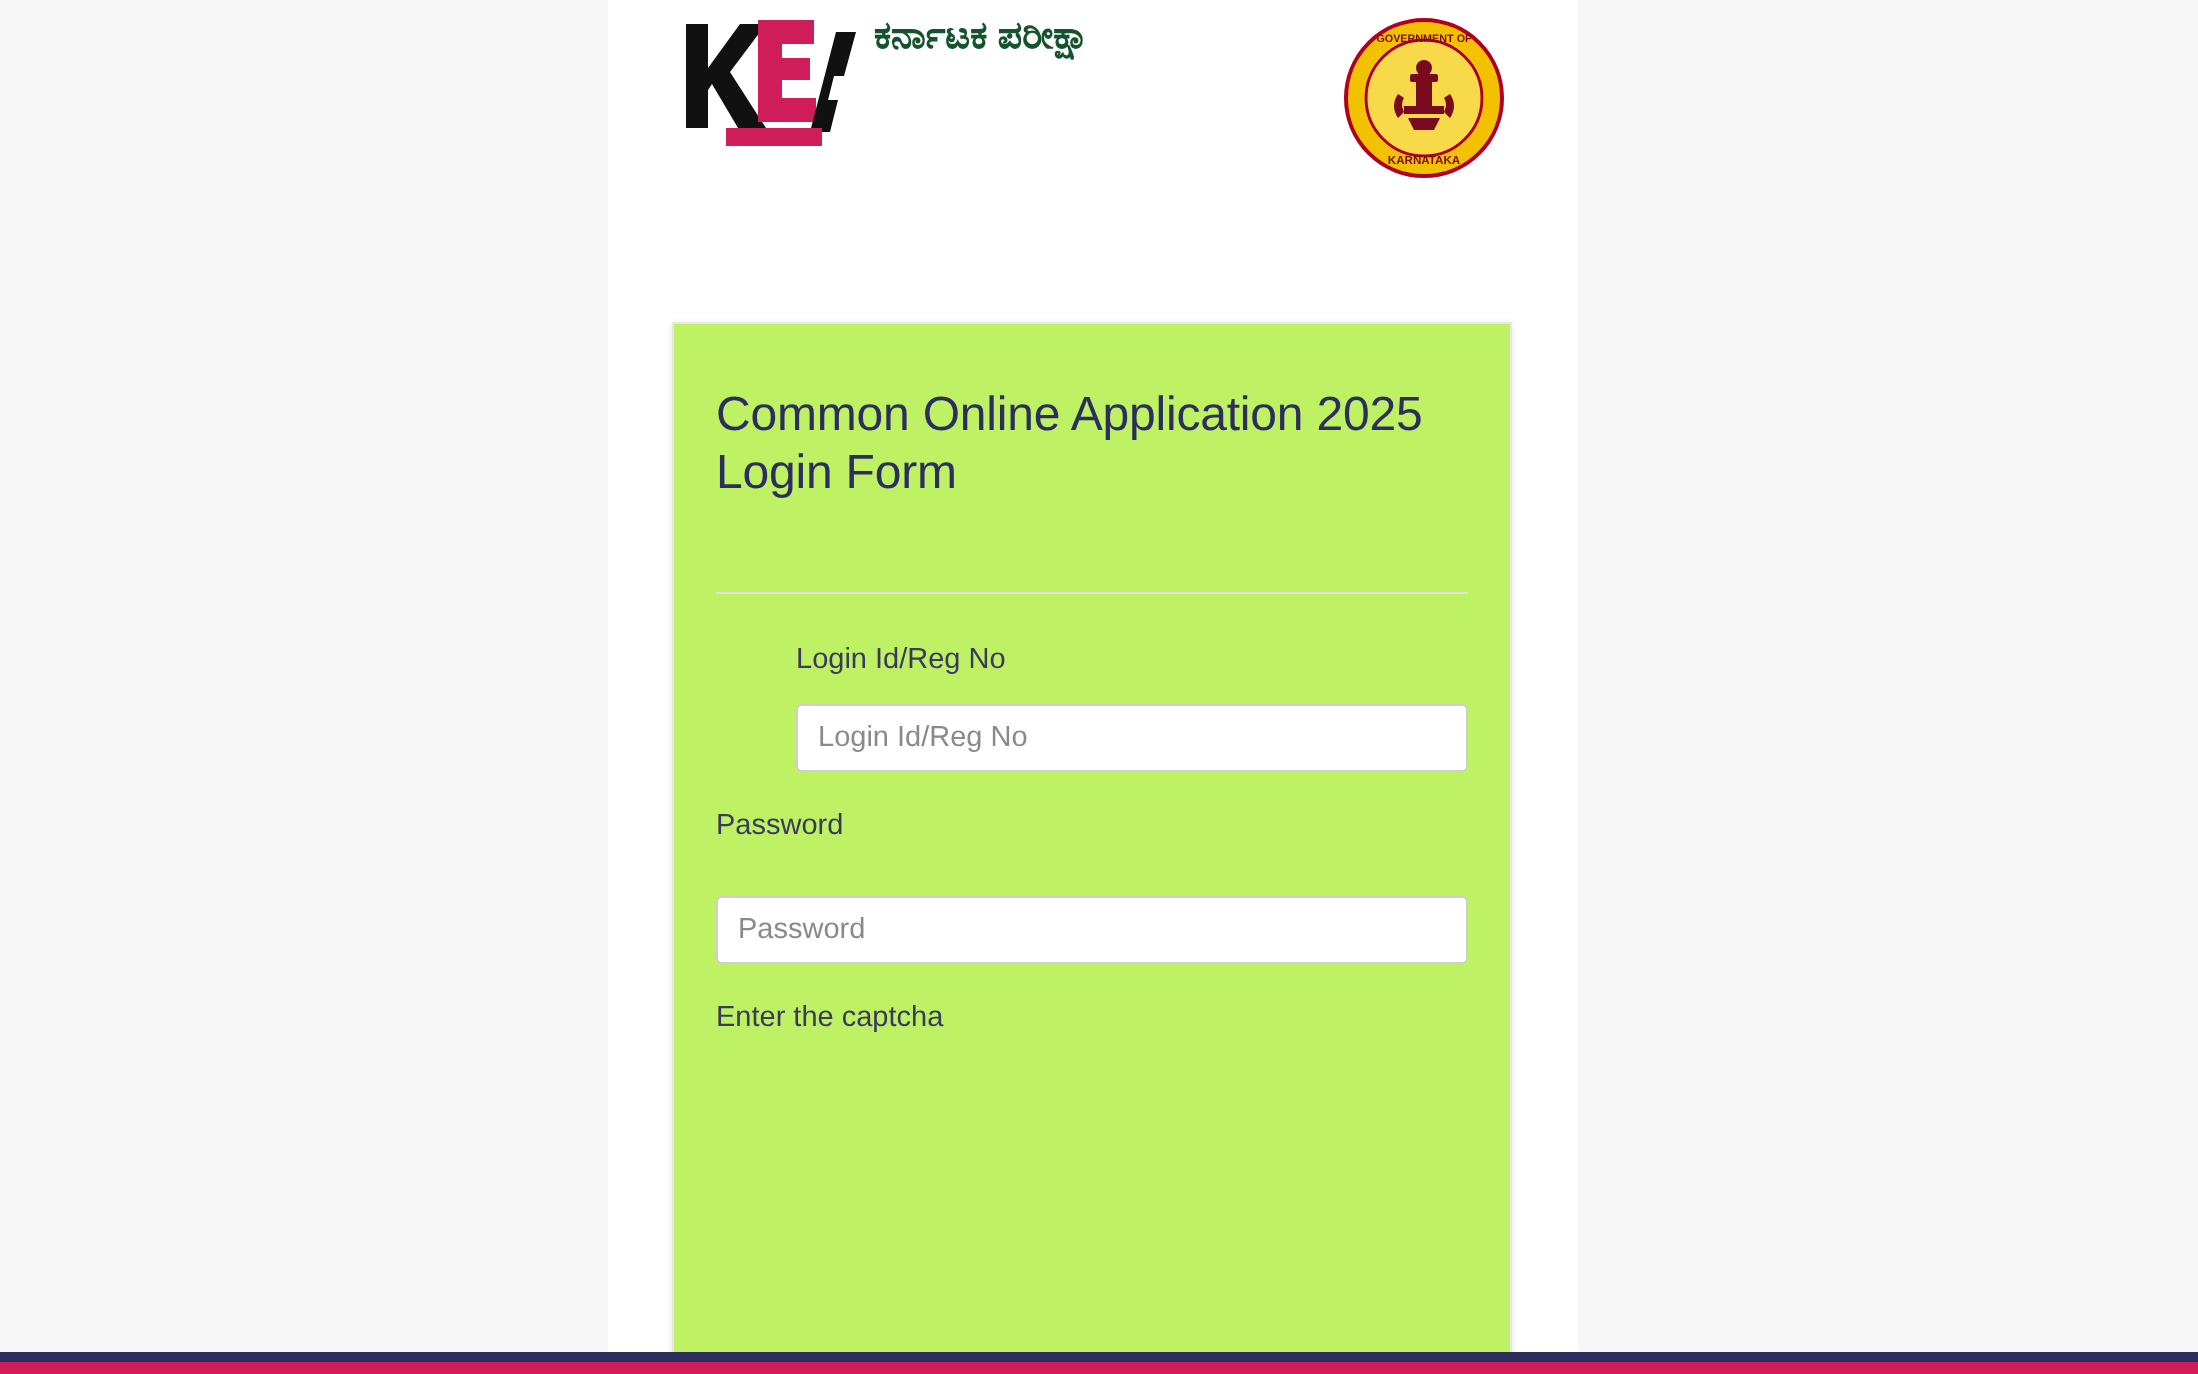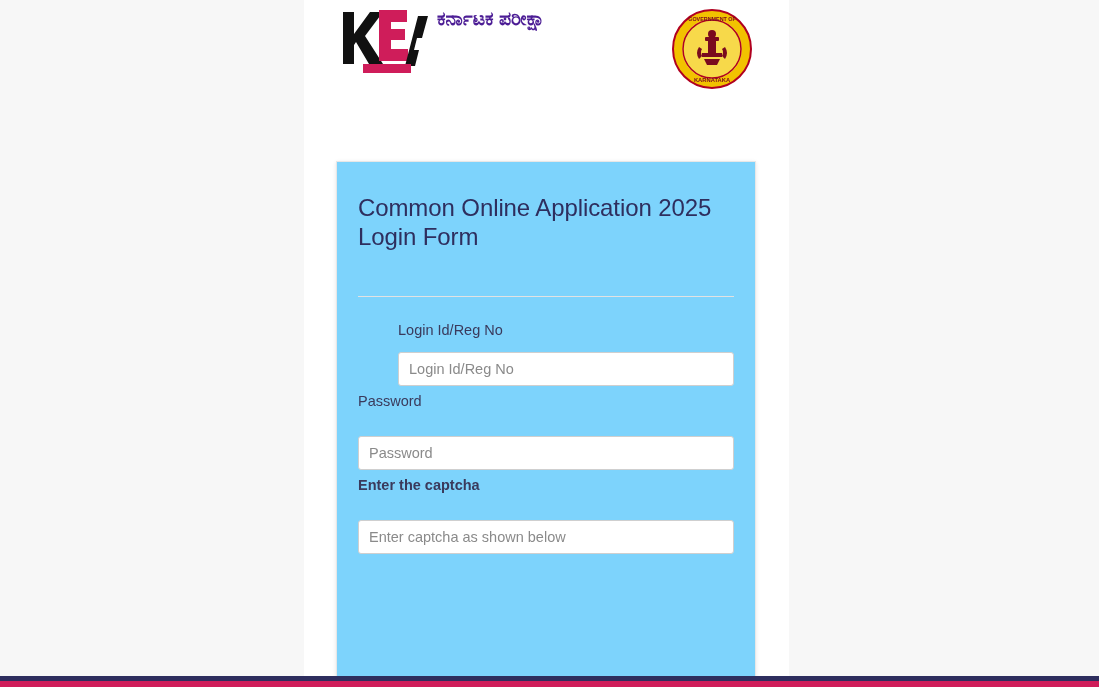--- a/index.html
+++ b/index.html
@@ -53,21 +53,21 @@
     height: 74px;
     background: #ffffff;
   }
   .kea-logo svg { display: block; }
 
   .kea-kannada {
     position: absolute;
     left: 133px;
     top: 6px;
     width: 170px;
-    color: #4c1d95;
+    color: #14532d;
     font-size: 19px;
     line-height: 26px;
     font-weight: bold;
     letter-spacing: 0px;
   }
 
   .gok-emblem {
     position: absolute;
     left: 368px;
     top: 9px;
@@ -76,21 +76,21 @@
   }
   .gok-emblem svg { display: block; }
 
   
   .login-card {
     position: absolute;
     left: 32px;
     top: 161px;
     width: 420px;
     min-height: 520px;
-    background: #7dd3fc;
+    background: #bef264;
     border: 1px solid #e7e7e7;
     box-shadow: 0 1px 4px rgba(0,0,0,0.10);
     box-sizing: border-box;
     padding: 22px 21px 0 21px;
   }
 
   .card-title {
     color: #2e2e5e;
     font-size: 24px;
     line-height: 29px;
@@ -98,21 +98,21 @@
     margin: 9px 0 0 0;
     letter-spacing: -0.1px;
   }
 
   .title-rule {
     margin-top: 45px;
     border-top: 1px solid #e2e2e2;
     width: 100%;
   }
 
-  .field-group { margin-top: 6px; }
+  .field-group { margin-top: 18px; }
   .field-group.first { margin-top: 24px; margin-left: 40px; }
 
   .field-label {
     color: #3a3a5c;
     font-size: 14.5px;
     line-height: 18px;
     margin-bottom: 13px;
   }
 
   .text-input {
@@ -125,21 +125,21 @@
     background: #ffffff;
     padding: 0 10px;
     font-family: "Liberation Sans", sans-serif;
     font-size: 14.5px;
     color: #333333;
     outline: none;
   }
   .text-input::placeholder { color: #8a8a8a; }
 
   .password-group .field-label { margin-bottom: 26px; }
-  .captcha-group .field-label { margin-bottom: 26px; font-weight: bold; }
+  .captcha-group .field-label { margin-bottom: 26px; }
 
   
   .bottom-bar-top {
     position: absolute;
     left: 0;
     right: 0;
     bottom: 6px;
     height: 5px;
     background: #2e2e5e;
   }
@@ -214,21 +214,20 @@
         <input class="text-input" type="text" placeholder="Login Id/Reg No" style="">
       </div>
 
       <div class="field-group password-group">
         <div class="field-label">Password</div>
         <input class="text-input" type="password" placeholder="Password" style="">
       </div>
 
       <div class="field-group captcha-group">
         <div class="field-label">Enter the captcha</div>
-        <input class="text-input" type="text" placeholder="Enter captcha as shown below" style="">
       </div>
 
     </div>
 
   </div>
 
   <div class="bottom-bar-top"></div>
   <div class="bottom-bar-bottom"></div>
 
 </div>

